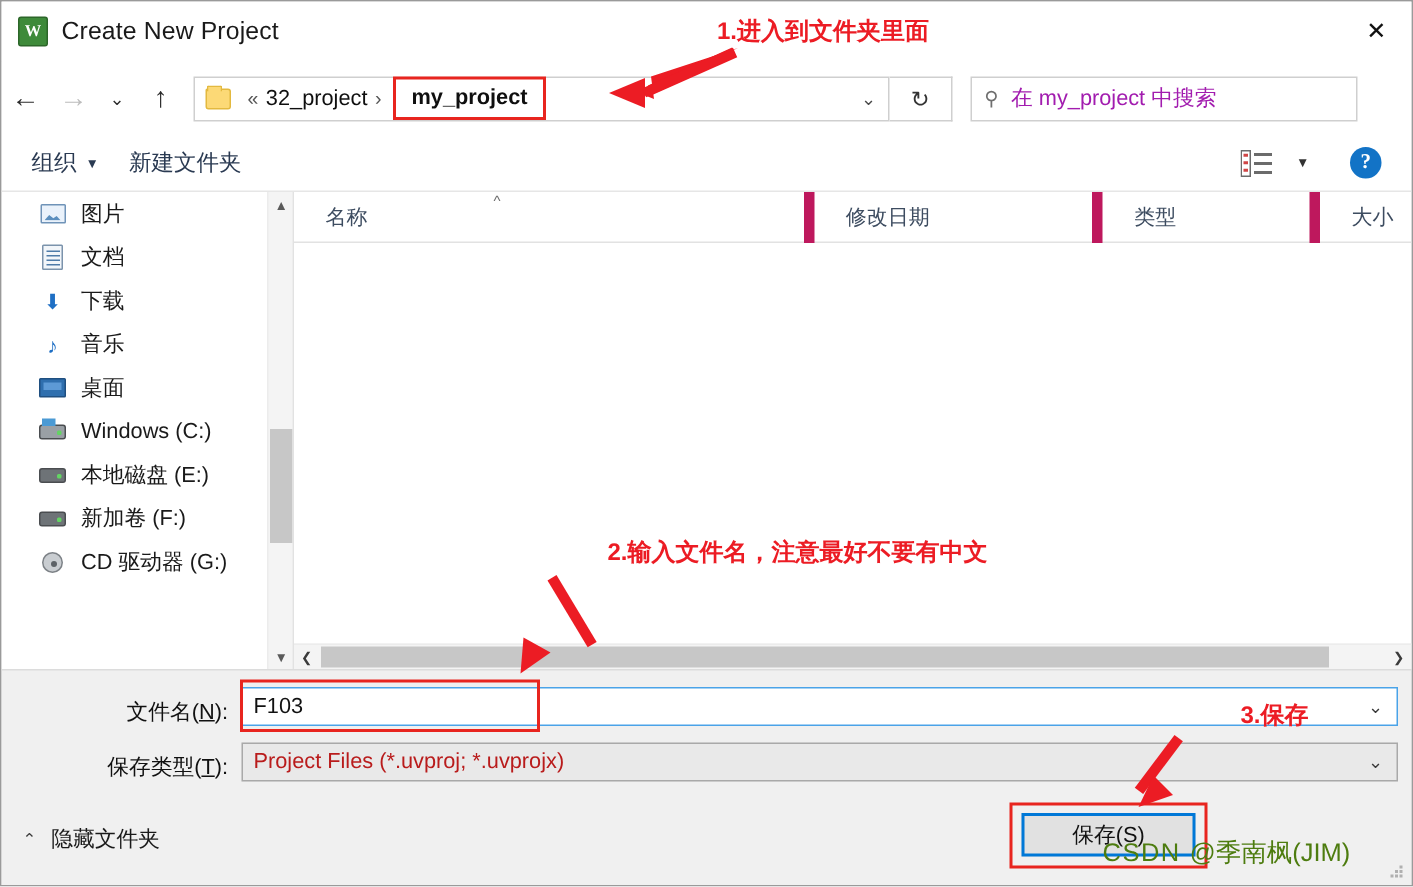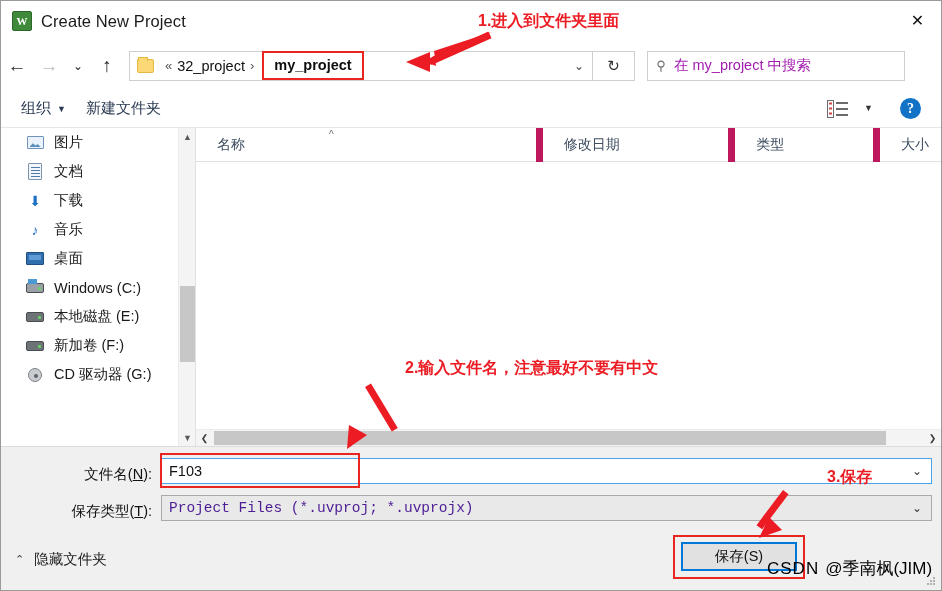--- a/index.html
+++ b/index.html
@@ -240,21 +240,21 @@
   #filename-redbox {
     position: absolute; left: 159px; top: 452px; width: 200px; height: 35px;
     border: 2px solid #e8251f; pointer-events: none; z-index: 5;
   }
   .field-chev { position: absolute; right: 9px; top: 5px; font-size: 12px; color: #3a3a3a; }
   #filetype-field {
     position: relative; width: 771px; height: 26px;
     border: 1px solid #a9a9a9; background: #e9e9e9;
     display: flex; align-items: center;
   }
-  #filetype-value { font-size: 14.5px; color: #4c1d95; padding-left: 7px; font-family: Liberation Mono, monospace; }
+  #filetype-value { font-size: 14.5px; color: #b91c1c; padding-left: 7px; }
 
   #hidden-folders {
     position: absolute; left: 14px; top: 549px;
     display: flex; align-items: center; font-size: 14.5px; color: #1a1a1a;
   }
   #hidden-folders .chev { font-size: 11px; margin-right: 10px; color: #3a3a3a; }
 
   #save-btn {
     position: absolute; left: 680px; top: 541px; width: 116px; height: 29px;
     background: #e1e1e1; border: 2px solid #0078d7;
@@ -283,22 +283,22 @@
     position: absolute; color: #ec1c24; font-weight: bold; white-space: nowrap;
     z-index: 10;
     text-align: right;
   }
   #anno1 { left: 477px; top: 10px; font-size: 16px; }
   #anno2 { left: 404px; top: 357px; font-size: 16px; }
   #anno3 { left: 802px; top: 466px; font-size: 16px; margin-left: 24px; }
   .arrow-svg { position: absolute; z-index: 9; }
 
   #watermark {
-    position: absolute; left: 766px; top: 556px;
-    font-size: 17px; color: #000000; white-space: nowrap; z-index: 8;
+    position: absolute; left: 734px; top: 556px;
+    font-size: 17px; color: #4d7c0f; white-space: nowrap; z-index: 8;
     font-family: "Liberation Sans", sans-serif;
   }
   #watermark .brand { letter-spacing: 1px; margin-right: 6px; }
 </style>
 </head>
 <body>
 
 <div id="dialog">
 
   <div id="titlebar">

